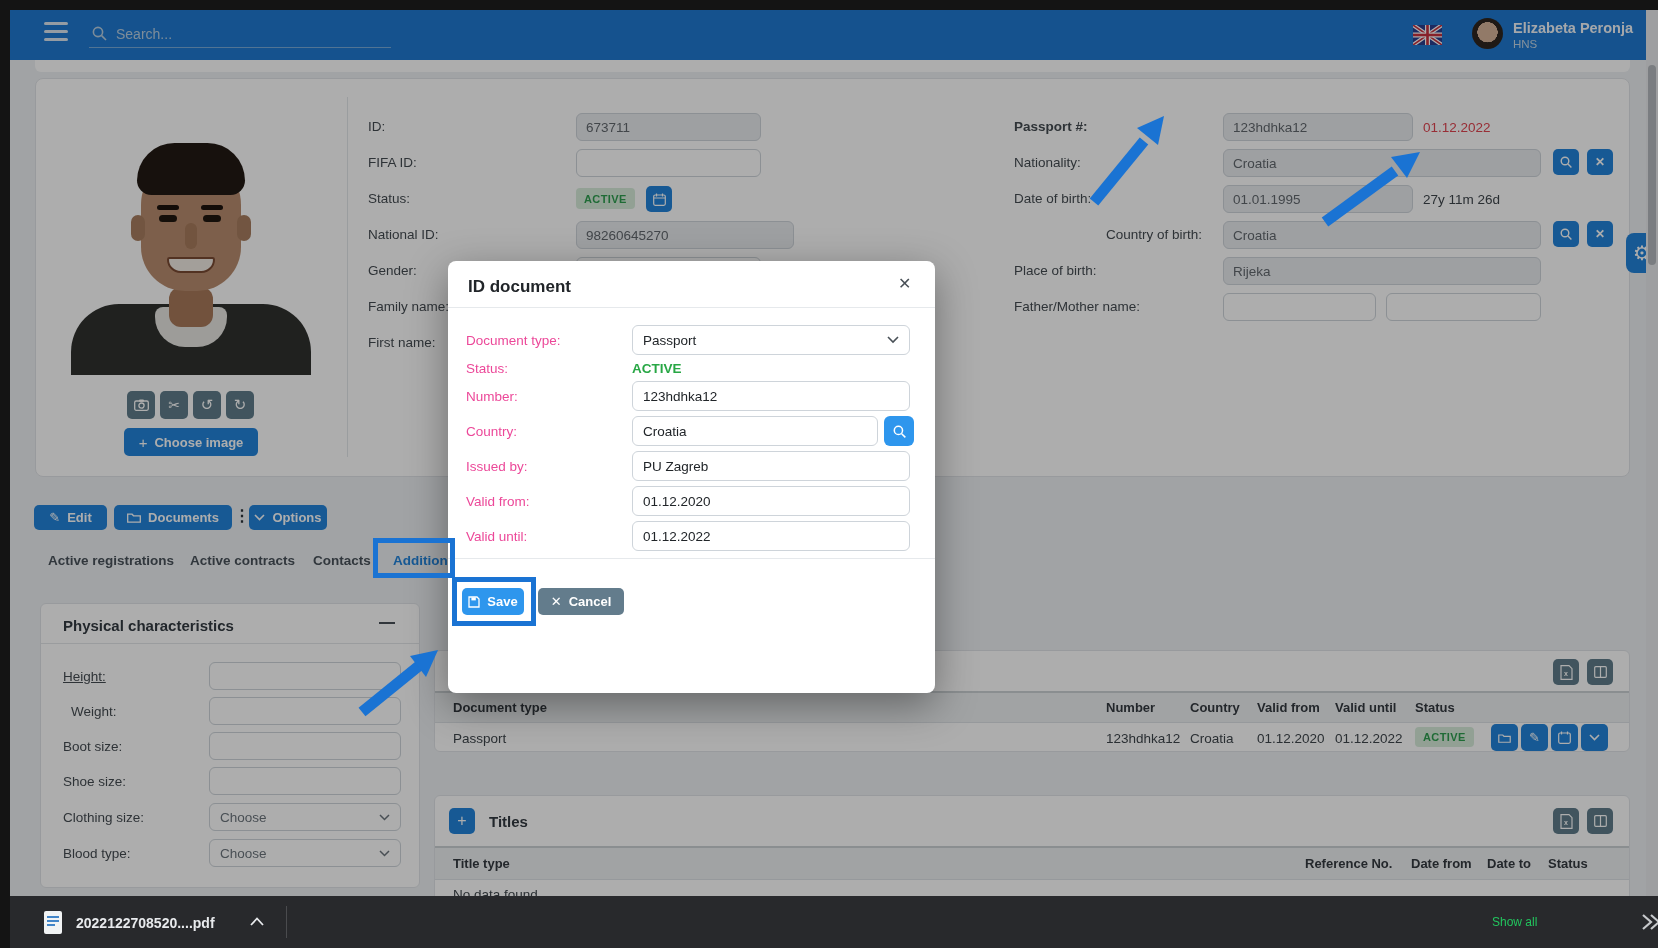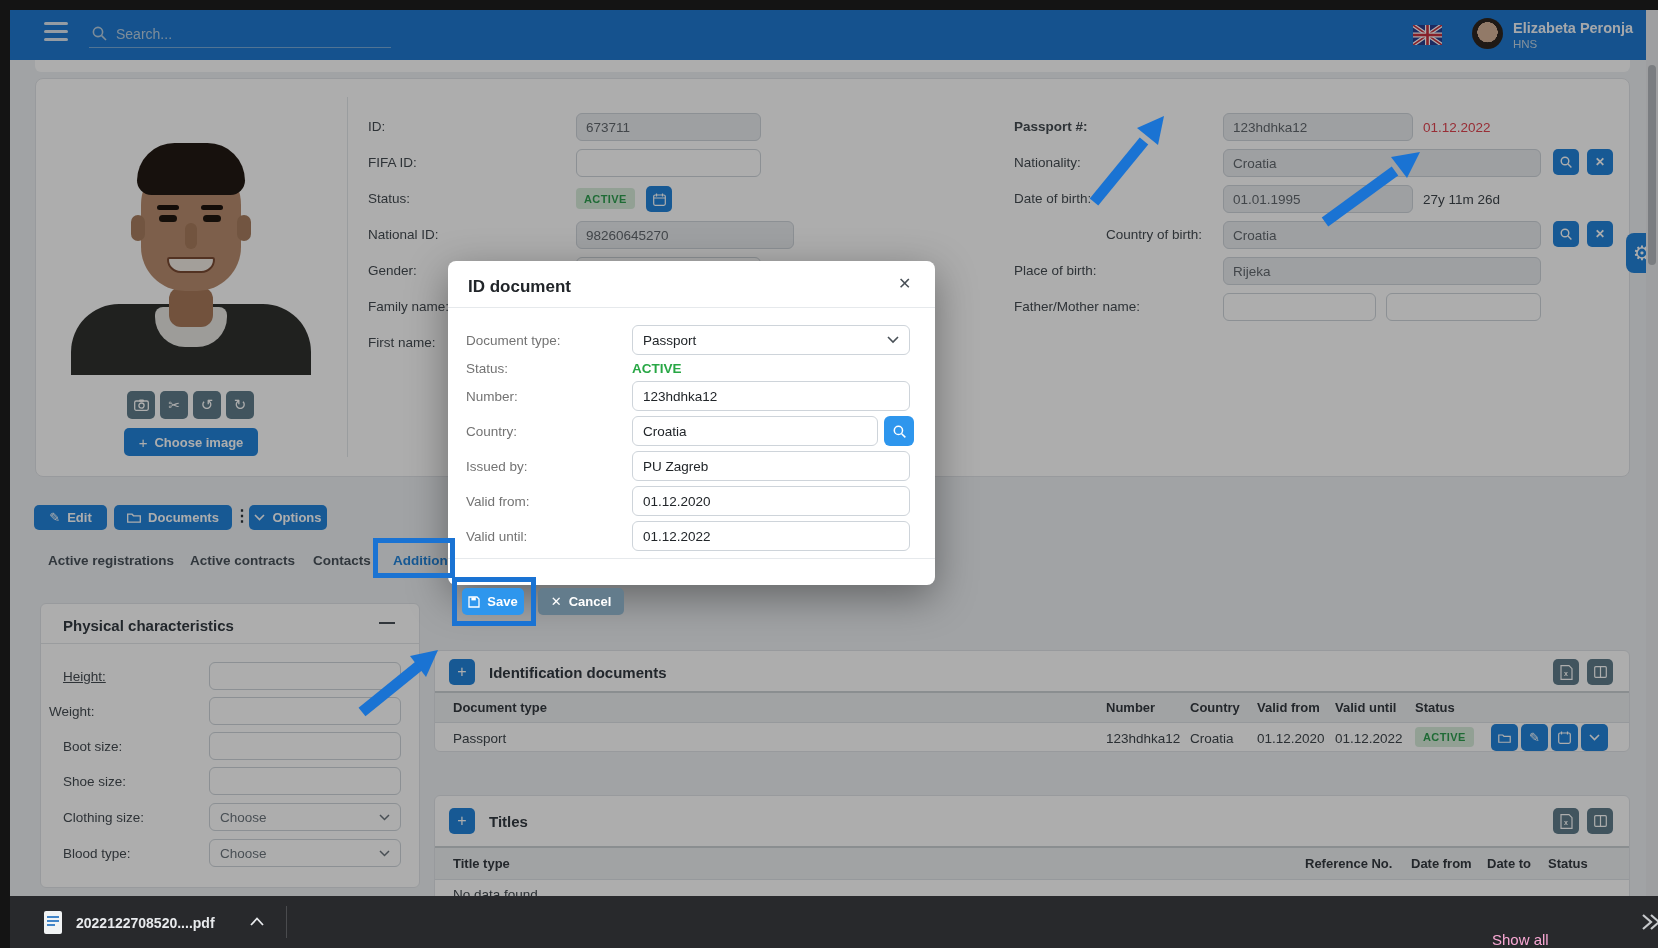--- a/index.html
+++ b/index.html
@@ -45,21 +45,21 @@
 
   
   .overlay { left:0; top:0; width:1658px; height:948px; background:rgba(0,0,0,.32); z-index:40; pointer-events:none; }
   .ghost { z-index:45; }
   .modal { z-index:60; background:#fff; border-radius:8px; box-shadow:0 12px 40px rgba(0,0,0,.38); }
   .anno { z-index:70; }
   .anno-box { border:5px solid #1a73d3; }
   .footerbar { z-index:80; background:#28292c; }
   .strip { z-index:85; background:#141414; }
 
-  .mrow-label { font-size:13.5px; color:#737373; }
+  .mrow-label { font-size:13.5px; color:#ec4899; }
   .minp { height:30px; border:1px solid #ced4da; border-radius:6px; font-size:13.5px; color:#212529;
     padding:0 10px; background:#fff; font-family:"Liberation Sans",sans-serif; }
   .btn-save { background:#2e96ed; }
   .btn-cancel { background:#637c8c; }
   svg { display:block; }
 </style>
 </head>
 <body>
 
 <div id="stage">
@@ -229,21 +229,21 @@
   <div class="abs tab" style="left:313px; top:553px;">Contacts</div>
   <div class="abs tab active" style="left:393px; top:553px;">Additional</div>
 
   <div class="abs card" style="left:40px; top:603px; width:380px; height:285px; border-radius:6px;">
     <div class="abs sec-title" style="left:22px; top:13px;">Physical characteristics</div>
     <div class="abs" style="left:338px; top:18px; width:16px; height:2px; background:#495057;"></div>
     <div class="abs" style="left:0; top:39px; width:378px; height:1px; background:#e3e6e9;"></div>
 
     <div class="abs lbl" style="left:22px; top:65px;text-decoration:underline;">Height:</div>
     <input class="abs inp" style="left: 168px; top: 58px; width: 192px;" readonly="">
-    <div class="abs lbl" style="left:8px; top:100px;text-align:center;">Weight:</div>
+    <div class="abs lbl" style="left:30px; top:100px;text-align:center;">Weight:</div>
     <input class="abs inp" style="left: 168px; top: 93px; width: 192px;" readonly="">
     <div class="abs lbl" style="left:22px; top:135px;">Boot size:</div>
     <input class="abs inp" style="left: 168px; top: 128px; width: 192px;" readonly="">
     <div class="abs lbl" style="left:22px; top:170px;">Shoe size:</div>
     <input class="abs inp" style="left: 168px; top: 163px; width: 192px;" readonly="">
 
     <div class="abs lbl" style="left:22px; top:206px;">Clothing size:</div>
     <div class="abs select-box" style="left:168px; top:199px; width:192px; height:28px;">
       <span>Choose</span>
       <svg width="11" height="7" viewBox="0 0 11 7">
@@ -333,21 +333,21 @@
     <div class="abs td muted" style="left:18px; top:91px;">No data found</div>
   </div>
 
   <div class="abs" style="left:1646px; top:10px; width:12px; height:938px; background:#e9ebed; z-index:3;">
     <div class="abs" style="left:2px; top:55px; width:8px; height:200px; background:#b4b9be; border-radius:4px;"></div>
   </div>
 
   <div class="abs overlay"></div>
 
 
-  <div class="abs modal" style="left:448px; top:261px; width:487px; height:324px;">
+  <div class="abs modal" style="left:448px; top:261px; width:487px; height:432px;">
     <div class="abs" style="left:20px; top:16px; font-size:17px; font-weight:700; color:#212529;">ID document</div>
     <div class="abs" style="left:450px; top:13px; font-size:16px; color:#495057; cursor:pointer;">✕</div>
     <div class="abs" style="left:0; top:46px; width:487px; height:1px; background:#e6e9ec;"></div>
 
     <div class="abs mrow-label" style="left:18px; top:72px;">Document type:</div>
     <div class="abs select-box" style="left:184px; top:64px; width:278px; height:30px; color:#212529;">
       <span>Passport</span>
       <svg width="12" height="8" viewBox="0 0 12 8">
           <polyline points="1,1 6,6 11,1" fill="none" stroke="#495057" stroke-width="1.6"></polyline>
         </svg>
@@ -412,21 +412,21 @@
     <div class="abs" style="left:44px; top:15px; width:18px; height:23px; background:#f1f3f4; border-radius:2px;">
       <div class="abs" style="left:3px; top:5px; width:12px; height:2px; background:#4285c8;"></div>
       <div class="abs" style="left:3px; top:9px; width:12px; height:2px; background:#4285c8;"></div>
       <div class="abs" style="left:3px; top:13px; width:8px; height:2px; background:#4285c8;"></div>
     </div>
     <div class="abs" style="left:76px; top:19px; font-size:14px; font-weight:700; color:#e8eaed;">2022122708520....pdf</div>
     <svg class="abs" style="left:250px; top:21px;" width="14" height="9" viewBox="0 0 14 9">
       <polyline points="1,8 7,1.5 13,8" fill="none" stroke="#e8eaed" stroke-width="1.8"></polyline>
     </svg>
     <div class="abs" style="left:286px; top:10px; width:1px; height:32px; background:#4a4b4e;"></div>
-    <div class="abs" style="left:1492px; top:35px; font-size:15px; color:#f9a8d4;">Show all</div>
+    <div class="abs" style="left:1492px; top:19px; font-size:12px; color:#22c55e;">Show all</div>
     <svg class="abs" style="left:1640px; top:16px;" width="18" height="20" viewBox="0 0 18 20">
       <polyline points="3,3 11,10 3,17" fill="none" stroke="#c7c9cc" stroke-width="2.2"></polyline>
       <polyline points="11,3 19,10 11,17" fill="none" stroke="#c7c9cc" stroke-width="2.2"></polyline>
     </svg>
   </div>
 
   <div class="abs strip" style="left:0; top:0; width:1658px; height:10px;"></div>
   <div class="abs strip" style="left:0; top:0; width:10px; height:948px;"></div>
 </div>
 

